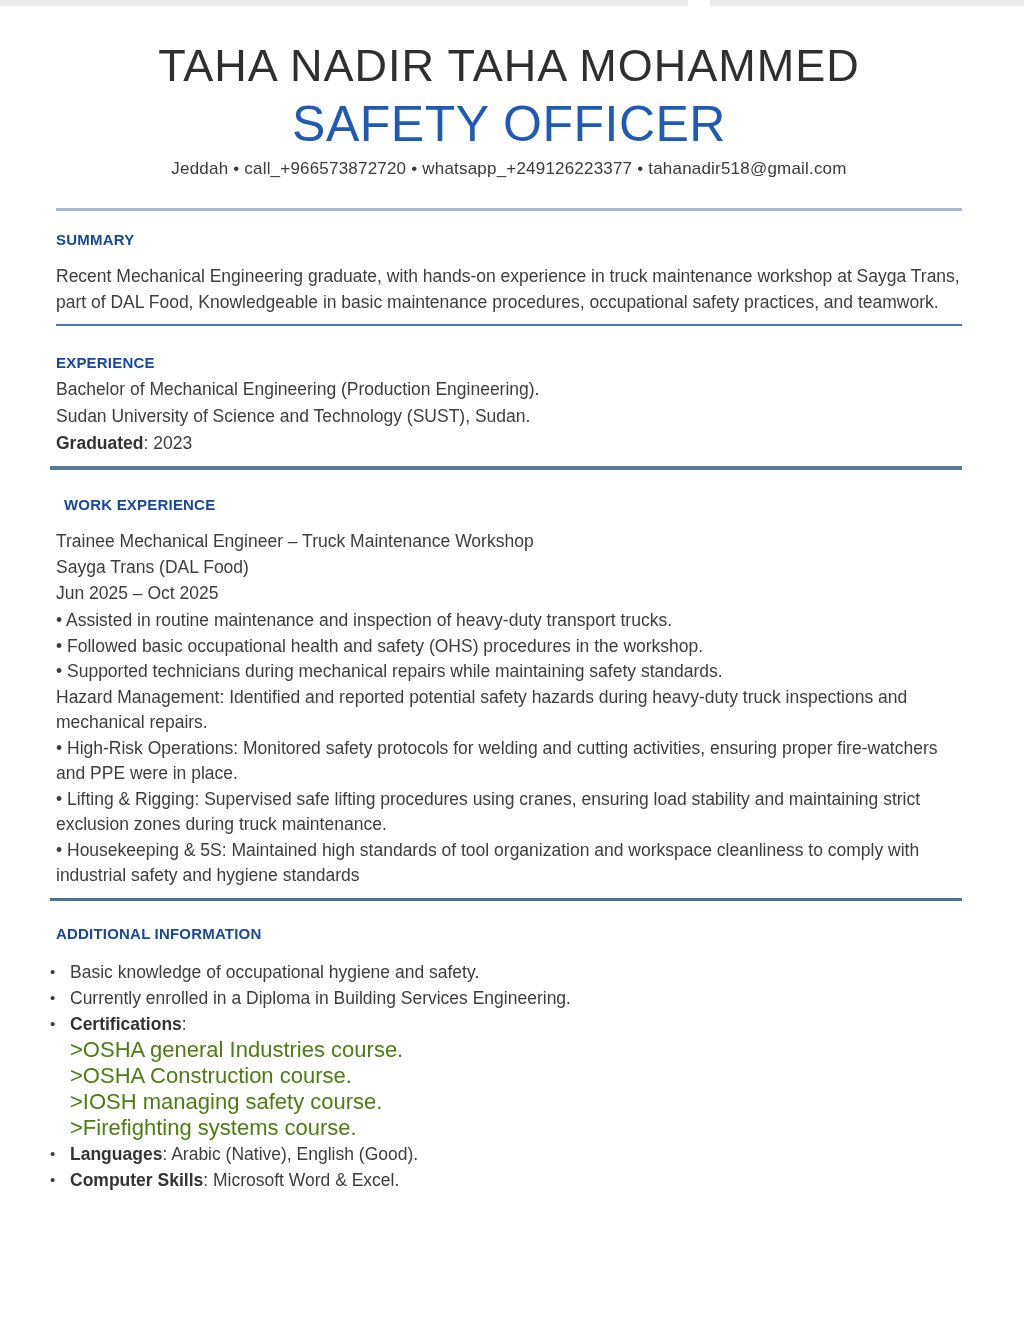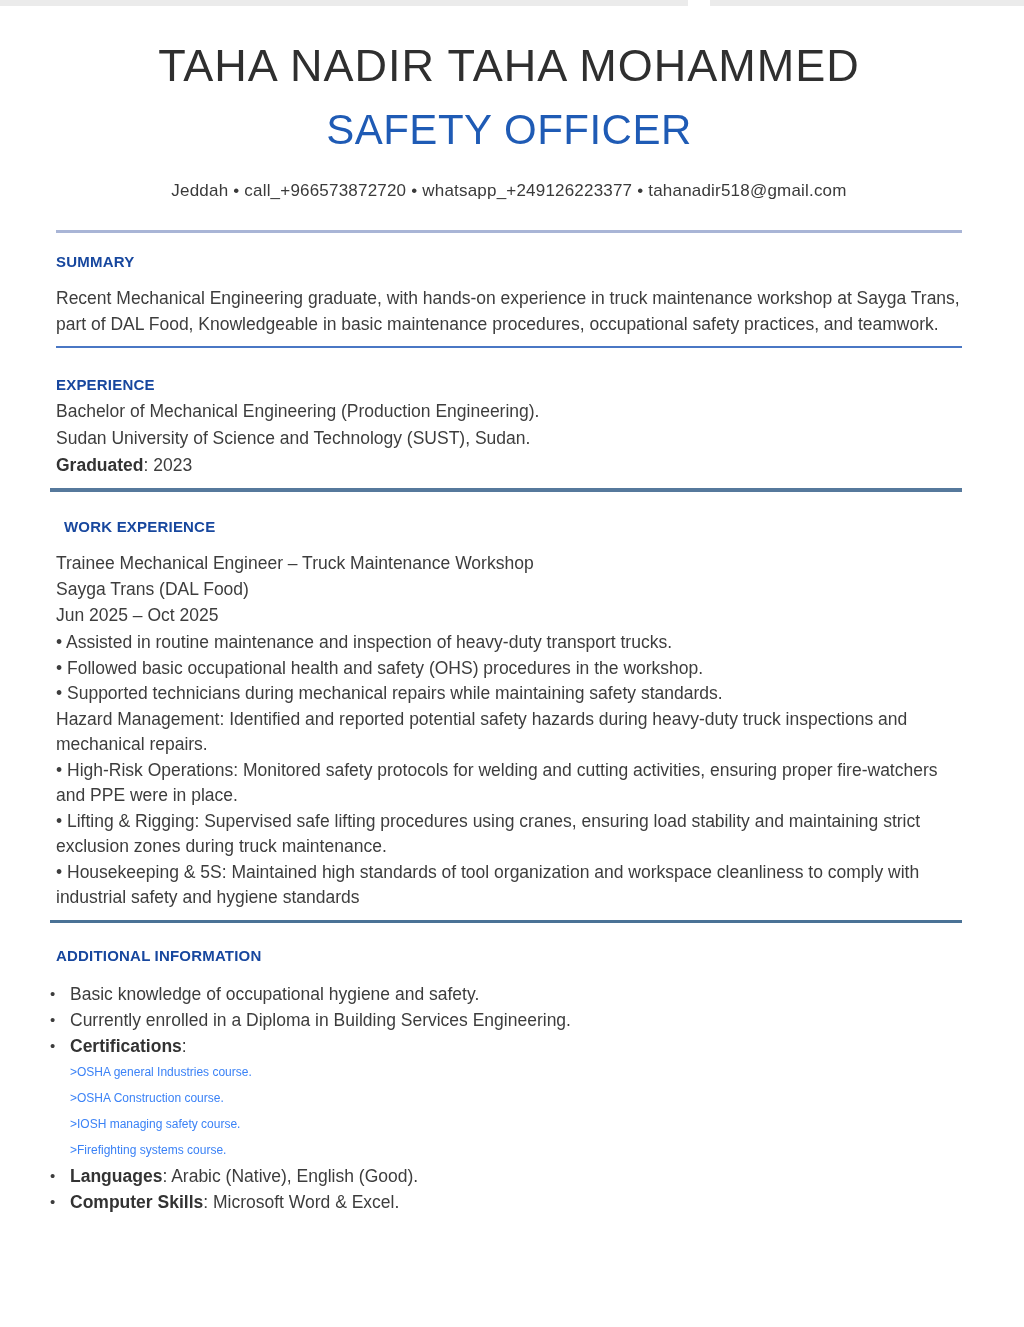--- a/index.html
+++ b/index.html
@@ -34,30 +34,30 @@
   .name {
     margin-top: 40px;
     text-align: center;
     font-size: 45px;
     line-height: 52px;
     font-weight: 500;
     letter-spacing: 1px;
     color: #2f2f2f;
   }
   .job-title {
-    margin-top: 14px;
+    margin-top: 8px;
     text-align: center;
-    font-size: 42px;
+    font-size: 50px;
     line-height: 48px;
     font-weight: 500;
     letter-spacing: 0.5px;
     color: #1f5bb5;
   }
   .contact-line {
-    margin-top: 26px;
+    margin-top: 10px;
     text-align: center;
     font-size: 17px;
     line-height: 22px;
     color: #3a3a3a;
     letter-spacing: 0.2px;
   }
   .divider {
     border: none;
     margin: 0;
   }
@@ -125,23 +125,23 @@
   }
   .add-item .bullet-dot {
     width: 20px;
     flex: 0 0 20px;
     text-align: left;
     margin-left: -6px;
     font-size: 15px;
   }
   .cert-line {
     margin-left: 14px;
-    font-size: 12px;
-    line-height: 26px;
-    color: #3b82f6;
+    font-size: 22px;
+    line-height: 26px;
+    color: #4d7c0f;
   }
   .line { display: block; }
 </style>
 </head>
 <body>
 
 <div class="top-strip"></div>
 <div class="top-strip-gap"></div>
 
 <div class="content">

